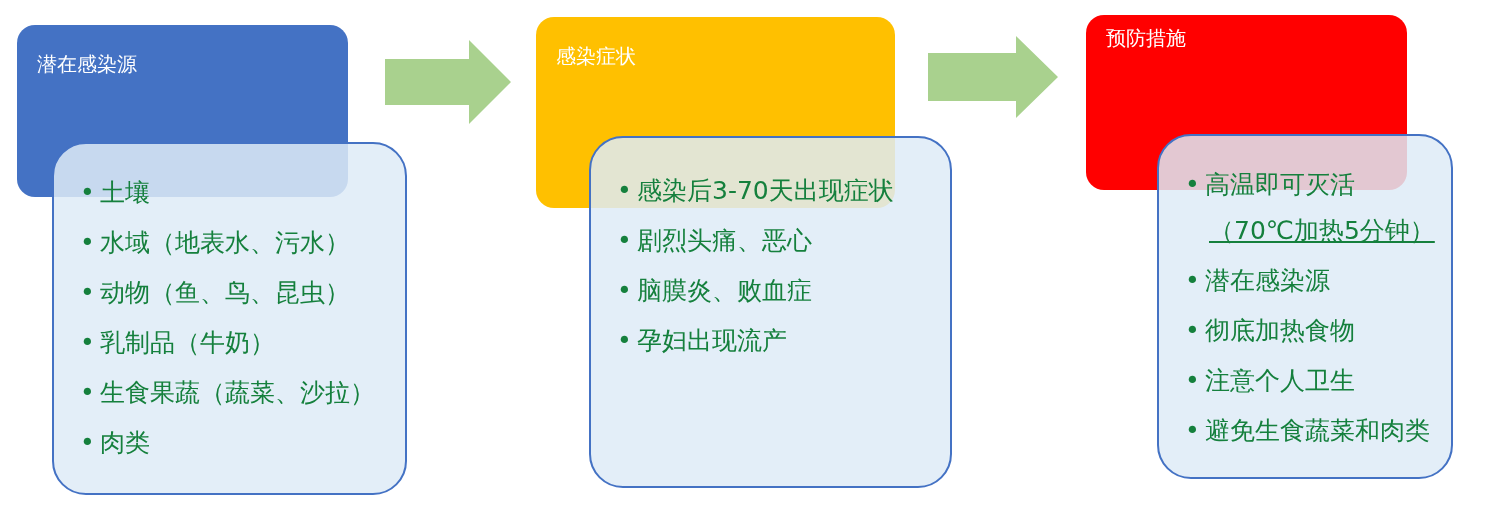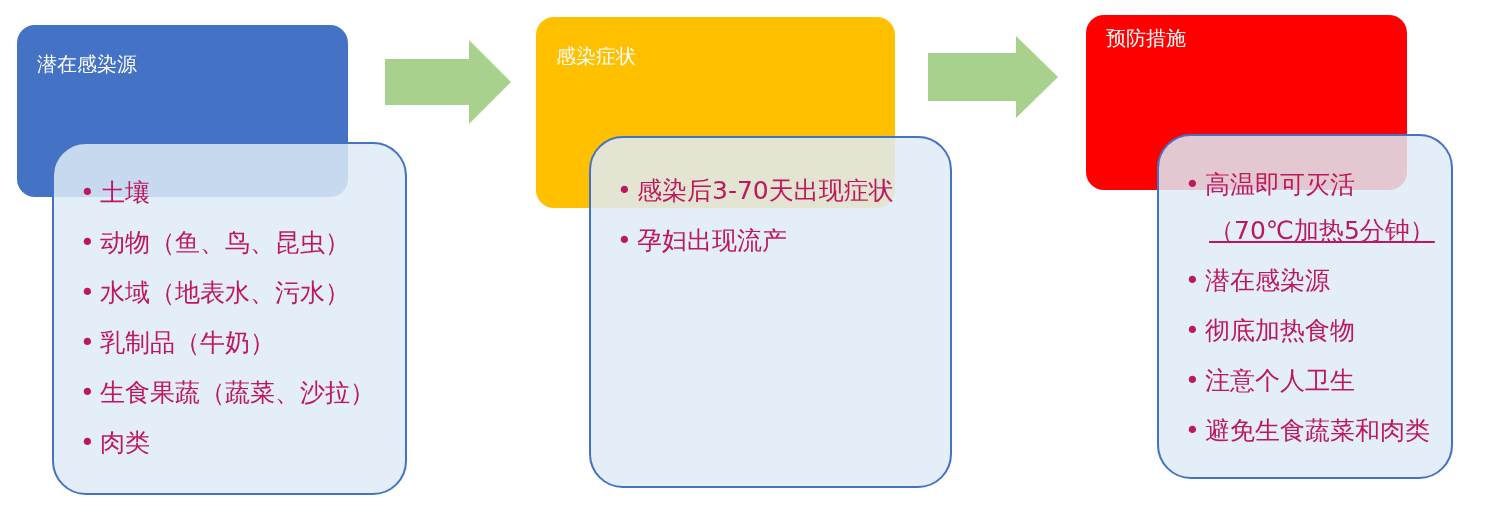--- a/index.html
+++ b/index.html
@@ -2,50 +2,52 @@
 <html><head>
 <meta charset="utf-8">
 <style>
   html, body { margin:0; padding:0; background:#ffffff; }
   body { width:1510px; height:526px; position:relative; overflow:hidden;
          font-family:"DejaVu Sans", "Liberation Sans", sans-serif; }
   .header { position:absolute; border-radius:18px; color:#ffffff; box-sizing:border-box;
             padding:20px 0 0 20px; font-size:20px; }
   .listbox { position:absolute; border-radius:34px; border:2px solid #4472c4;
              background:rgba(222,235,247,0.85); box-sizing:border-box;
-             padding:28px 0 0 26px; font-size:25px; color:#be185d; }
+             padding:28px 0 0 26px; font-size:25px; color:#15803d; }
   .item { position:relative; padding-left:20px; line-height:50px; white-space:nowrap; }
   .item::before { content:"•"; position:absolute; left:0; top:0; }
   .item .sub { display:block; padding-left:4px; line-height:50px; margin-top:-4px;text-decoration:underline; }
   .arrow { position:absolute; }
 </style>
 </head>
 <body>
 
 <div class="header" style="left:17px; top:25px; width:331px; height:172px; background:#4472c4; padding-top:26px;">
   <span>潜在感染源</span>
 </div>
 <div class="listbox" style="left:52px; top:142px; width:355px; height:353px; padding-top:24px;">
   <div class="item">土壤</div>
+  <div class="item">水域（地表水、污水）</div>
   <div class="item">动物（鱼、鸟、昆虫）</div>
-  <div class="item">水域（地表水、污水）</div>
   <div class="item">乳制品（牛奶）</div>
   <div class="item">生食果蔬（蔬菜、沙拉）</div>
   <div class="item">肉类</div>
 </div>
 
 <svg class="arrow" style="left:385px; top:40px;" width="126" height="84" viewBox="0 0 126 84">
   <polygon points="0,19 84,19 84,0 126,42 84,84 84,65 0,65" fill="#a9d18e"></polygon>
 </svg>
 
 <div class="header" style="left:536px; top:17px; width:359px; height:191px; background:#ffc000; padding-top:26px;">
   <span>感染症状</span>
 </div>
 <div class="listbox" style="left:589px; top:136px; width:363px; height:352px; ">
   <div class="item">感染后3-70天出现症状</div>
+  <div class="item">剧烈头痛、恶心</div>
+  <div class="item">脑膜炎、败血症</div>
   <div class="item">孕妇出现流产</div>
 </div>
 
 <svg class="arrow" style="left:928px; top:36px;" width="130" height="82" viewBox="0 0 130 82">
   <polygon points="0,17 88,17 88,0 130,41 88,82 88,65 0,65" fill="#a9d18e"></polygon>
 </svg>
 
 <div class="header" style="left:1086px; top:15px; width:321px; height:175px; background:#ff0000; padding-top:10px;">
   <span>预防措施</span>
 </div>

